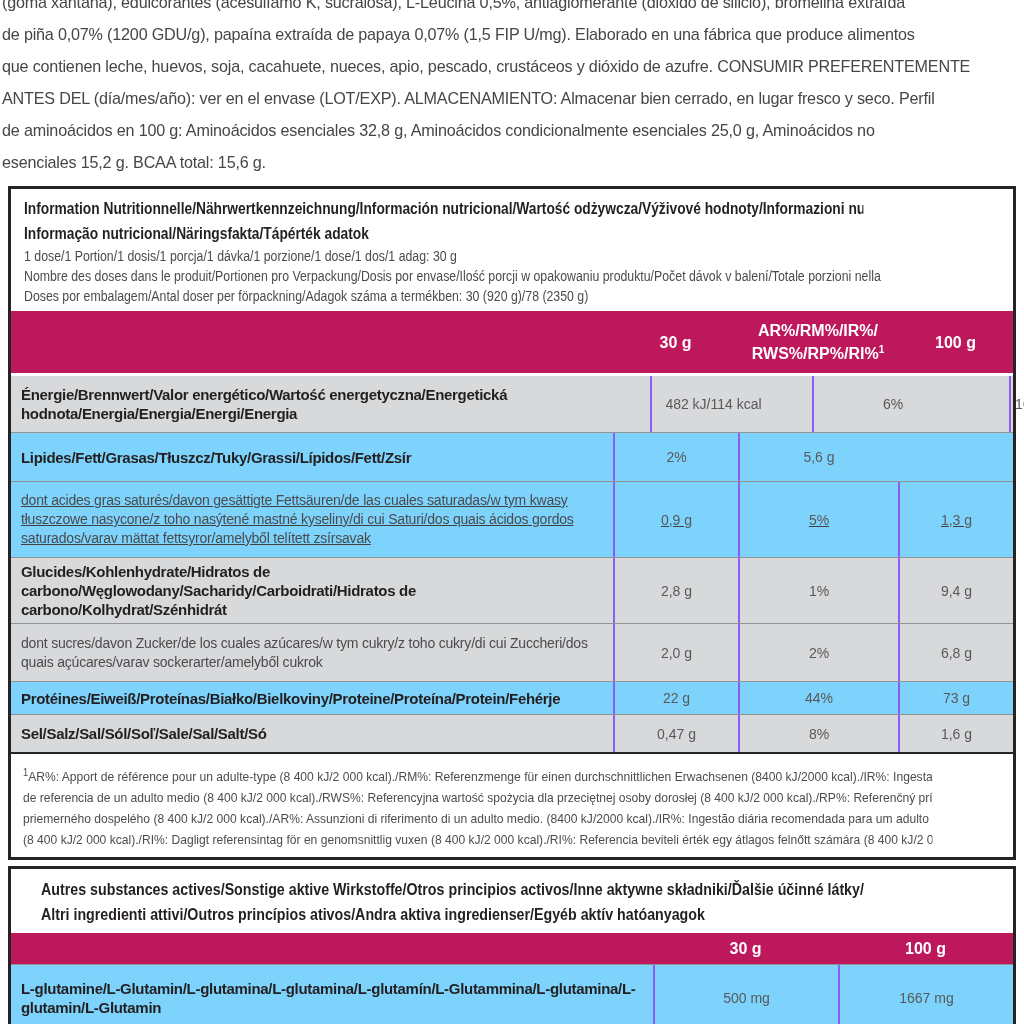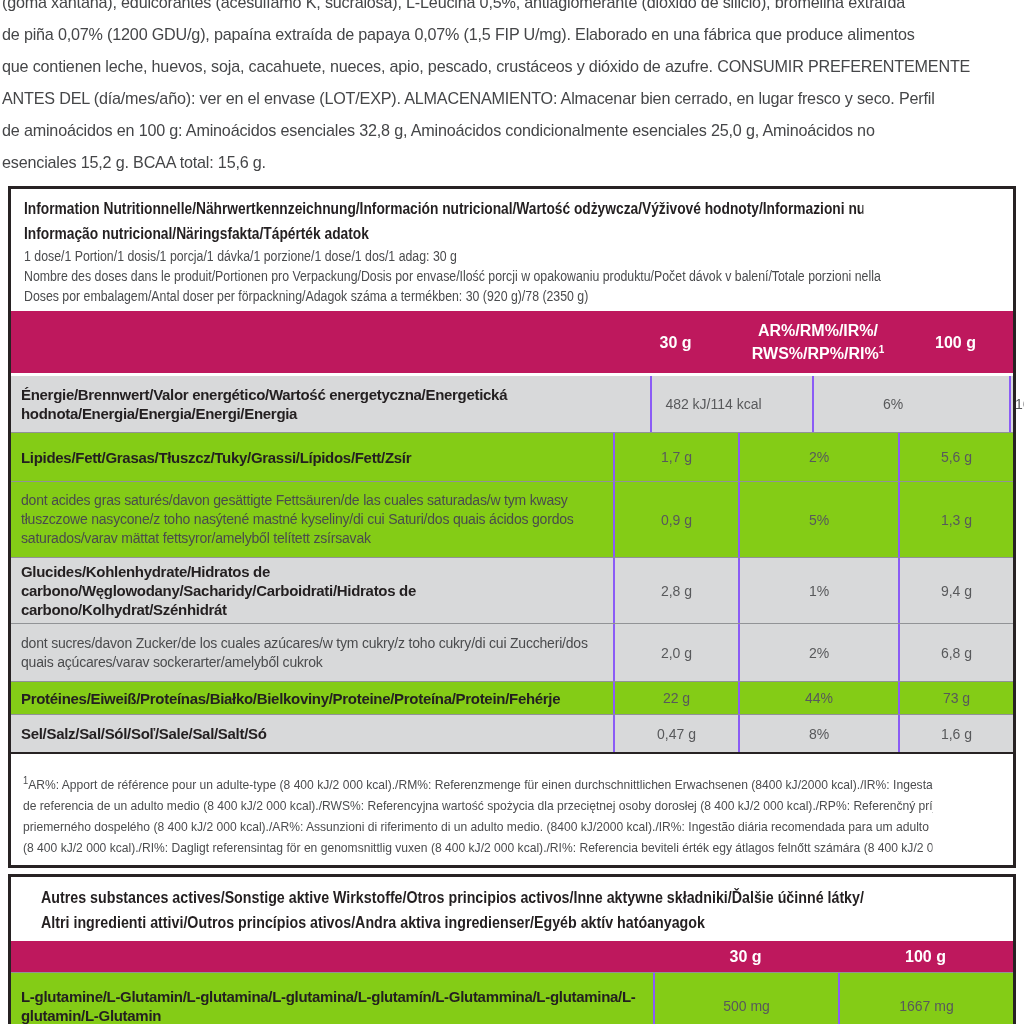--- a/index.html
+++ b/index.html
@@ -29,35 +29,35 @@
   .thead2 { grid-template-columns:642px 185px 175px; height:31px; }
   .thead .hcell { text-align:center; font-weight:bold; font-size:16px; line-height:19px; }
   sup { font-size:10px; vertical-align:super; }
 
   
   .row { display:grid; align-items:center; border-top:1px solid #919396; }
   .row.first { border-top:none; }
   .t1 { grid-template-columns:602px 125px 160px 115px; }
   .t2 { grid-template-columns:642px 185px 175px; }
   .row.g { background:#d8d9da; }
-  .row.w { background:#84cc16; }
+  .row.w { background:#7dd3fc; }
   .cell { padding:4px 10px; }
   .cell.lbl { font-size:15px; font-weight:bold; color:#231f20; line-height:19px;
               letter-spacing:-0.3px; overflow-wrap:anywhere; }
   .cell.sub { font-size:14px; font-weight:normal; color:#4a4b4d; line-height:19px;
               letter-spacing:-0.2px; overflow-wrap:anywhere; }
   .cell.val { font-size:14px; color:#58595b; text-align:left; white-space:nowrap;
               border-left:2px solid #8b5cf6; align-self:stretch;
               display:flex; align-items:center; justify-content:center; }
-  .h-energy { min-height:56px;gap:37px; } .h-fat { min-height:49px; } .h-satfat { min-height:76px; }
+  .h-energy { min-height:56px;gap:37px; } .h-fat { min-height:49px; } .h-satfat { min-height:76px;text-decoration:underline; }
   .h-carb { min-height:57px; } .h-sugar { min-height:58px; } .h-prot { min-height:33px; }
   .h-salt { min-height:38px; } .h-taur { min-height:44px; } .h-glut { min-height:66px; }
 
   
-  .footnote { border-top:2px solid #272223; padding:16px 12px 7px 12px;
+  .footnote { border-top:2px solid #272223; padding:8px 12px 7px 12px;
               font-size:13px; line-height:21px; color:#4b4c4e; }
   .footnote .line { transform:scaleX(0.93); }
 
   .title2 { padding:8px 13px 6px 30px; }
   .title2 .line { font-size:16px; font-weight:bold; color:#231f20; line-height:25px;
                   transform:scaleX(0.89); }
 </style>
 </head>
 <body>
 
@@ -94,21 +94,20 @@
 
     <div class="row t1 g first h-energy">
       <div class="cell lbl">Énergie/Brennwert/Valor energético/Wartość energetyczna/Energetická hodnota/Energia/Energia/Energi/Energia</div>
       <div class="cell val">482 kJ/114 kcal</div>
       <div class="cell val">6%</div>
       <div class="cell val">1608 kJ/380 kcal</div>
     </div>
 
     <div class="row t1 w h-fat">
       <div class="cell lbl">Lipides/Fett/Grasas/Tłuszcz/Tuky/Grassi/Lípidos/Fett/Zsír</div>
-      <div class="cell val">1,7 g</div>
       <div class="cell val">2%</div>
       <div class="cell val">5,6 g</div>
     </div>
 
     <div class="row t1 w h-satfat">
       <div class="cell sub">dont acides gras saturés/davon gesättigte Fettsäuren/de las cuales saturadas/w tym kwasy tłuszczowe nasycone/z toho nasýtené mastné kyseliny/di cui Saturi/dos quais ácidos gordos saturados/varav mättat fettsyror/amelyből telített zsírsavak</div>
       <div class="cell val">0,9 g</div>
       <div class="cell val">5%</div>
       <div class="cell val">1,3 g</div>
     </div>

